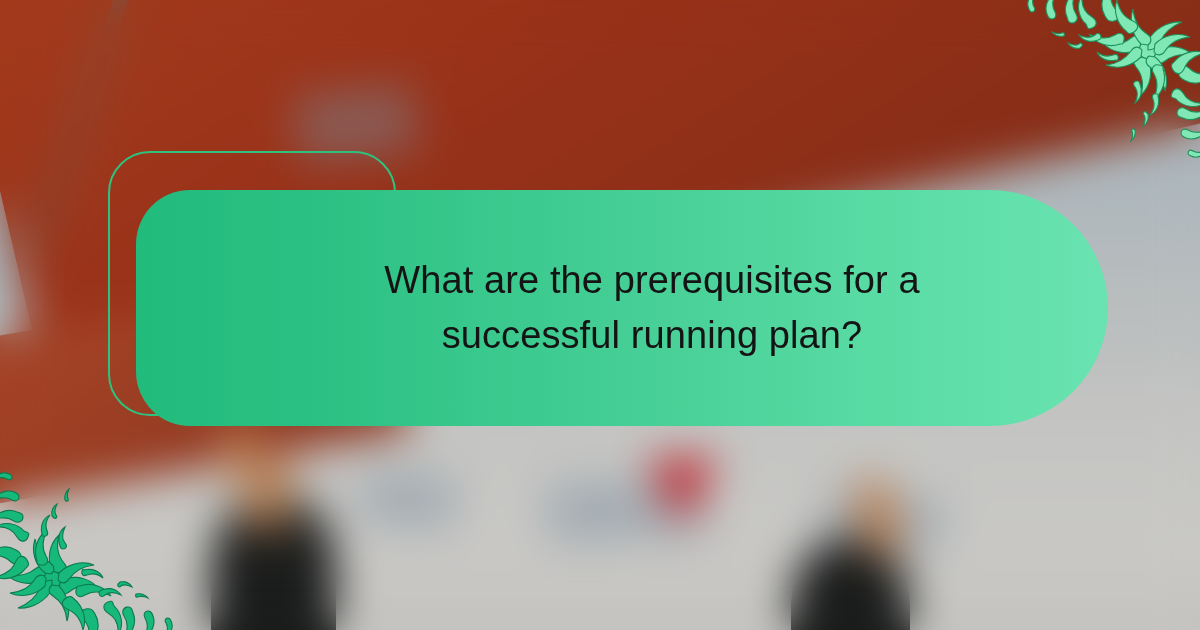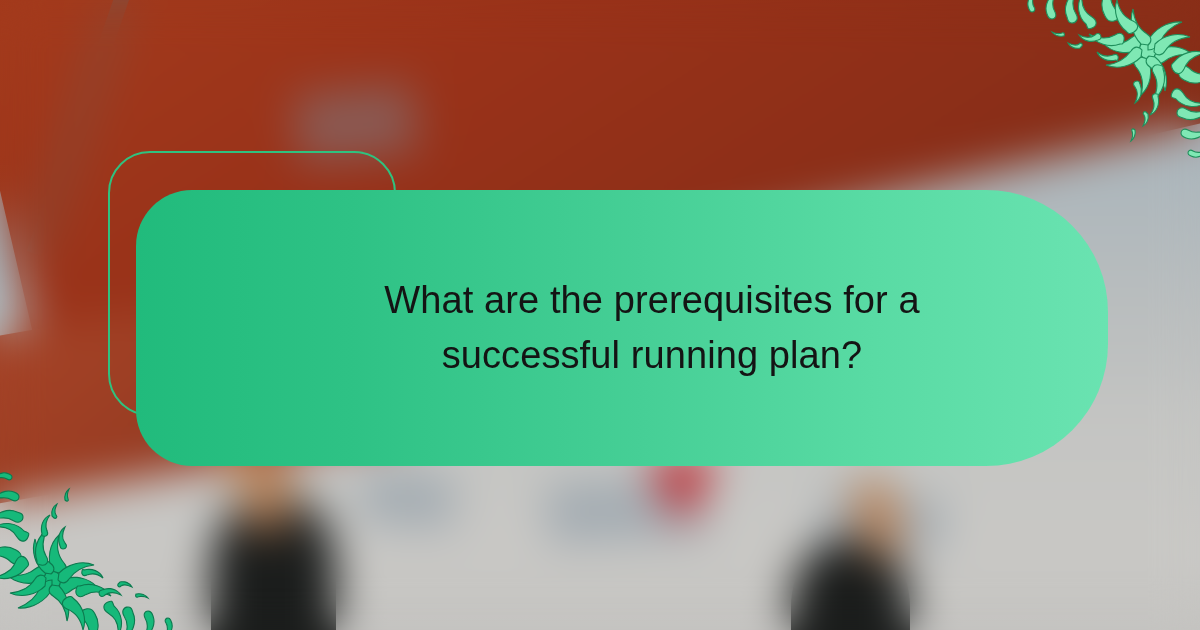--- a/index.html
+++ b/index.html
@@ -121,21 +121,21 @@
     left:108px; top:151px;
     width:288px; height:265px;
     border:2px solid #2fc27f;
     border-radius:42px;
     background:transparent;
   }
 
   .card {
     position:absolute;
     left:136px; top:190px;
-    width:972px; height:276px;
+    width:972px; height:236px;
     border-radius:56px 122px 122px 56px;
     background:linear-gradient(90deg,#21bb7c 0%, #2ec285 22%, #46cf96 52%, #59dba4 76%, #6ae3b1 100%);
     display:flex;
     align-items:center;
     justify-content:center;
   }
 
   .card-title {
     width:800px;
     text-align:center;

